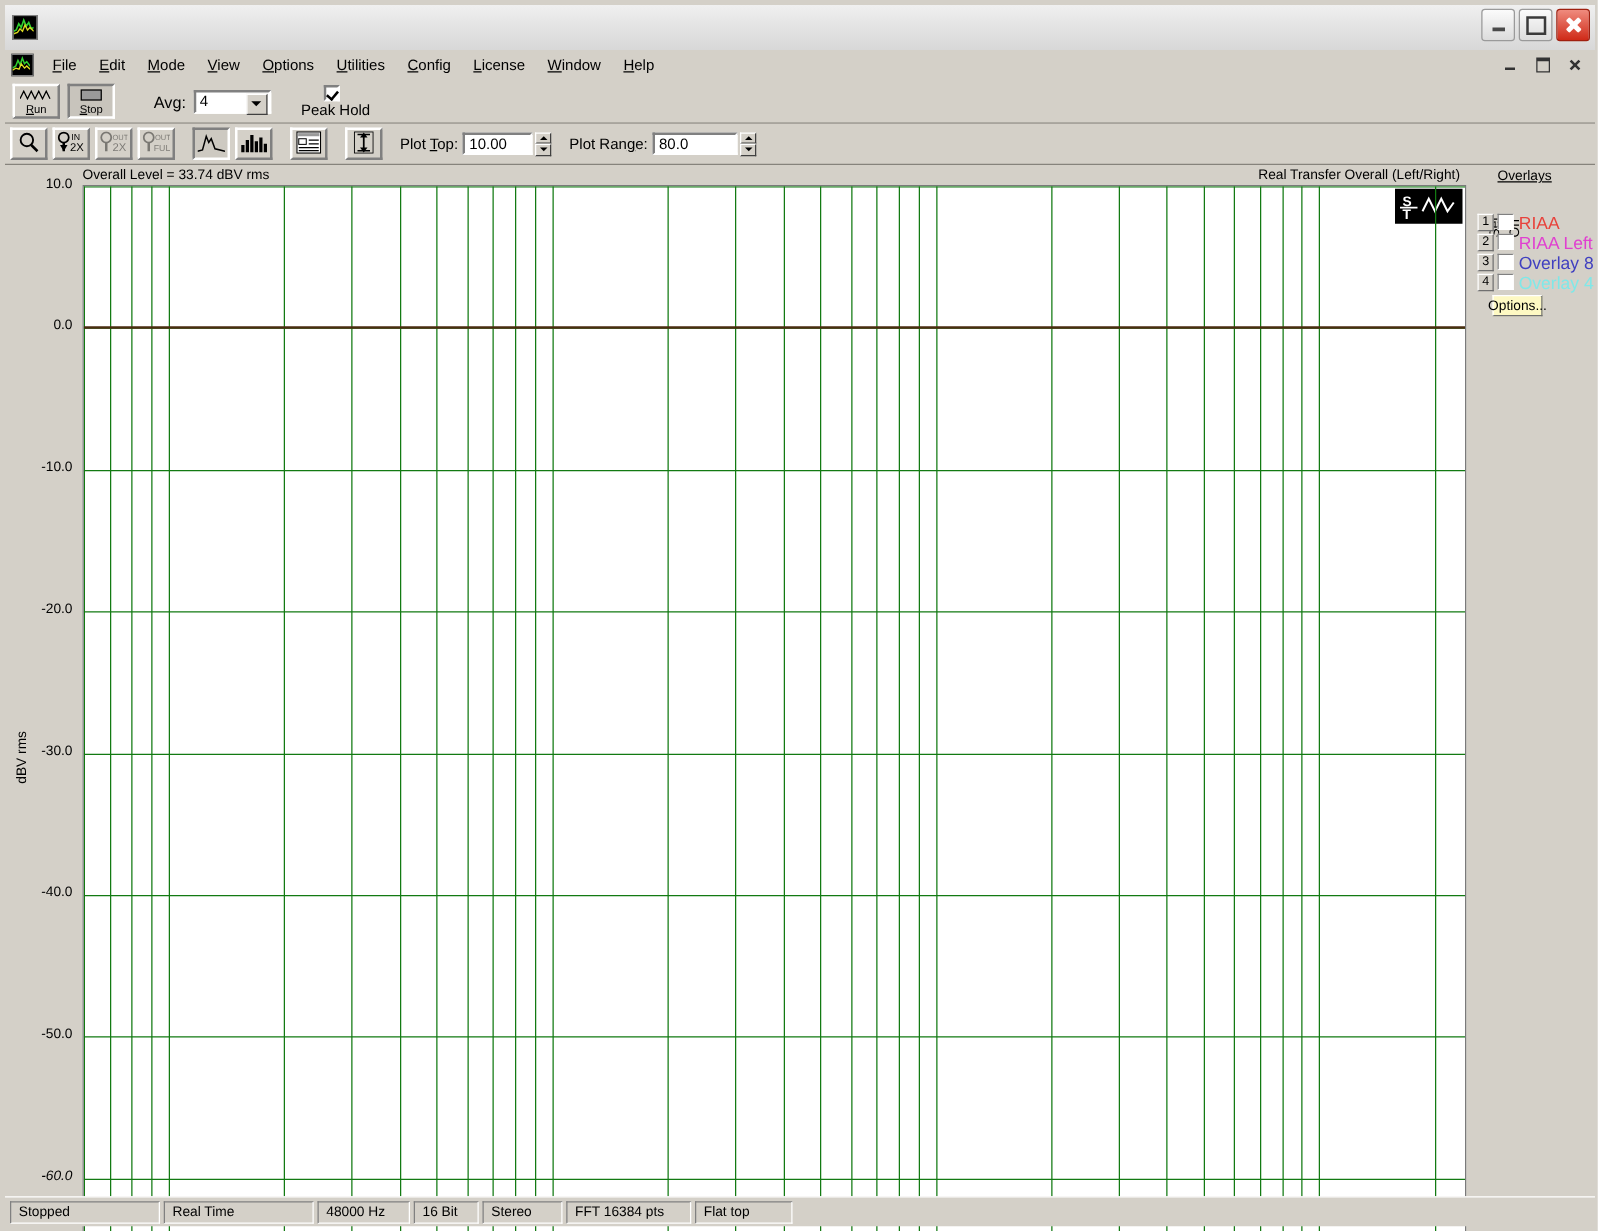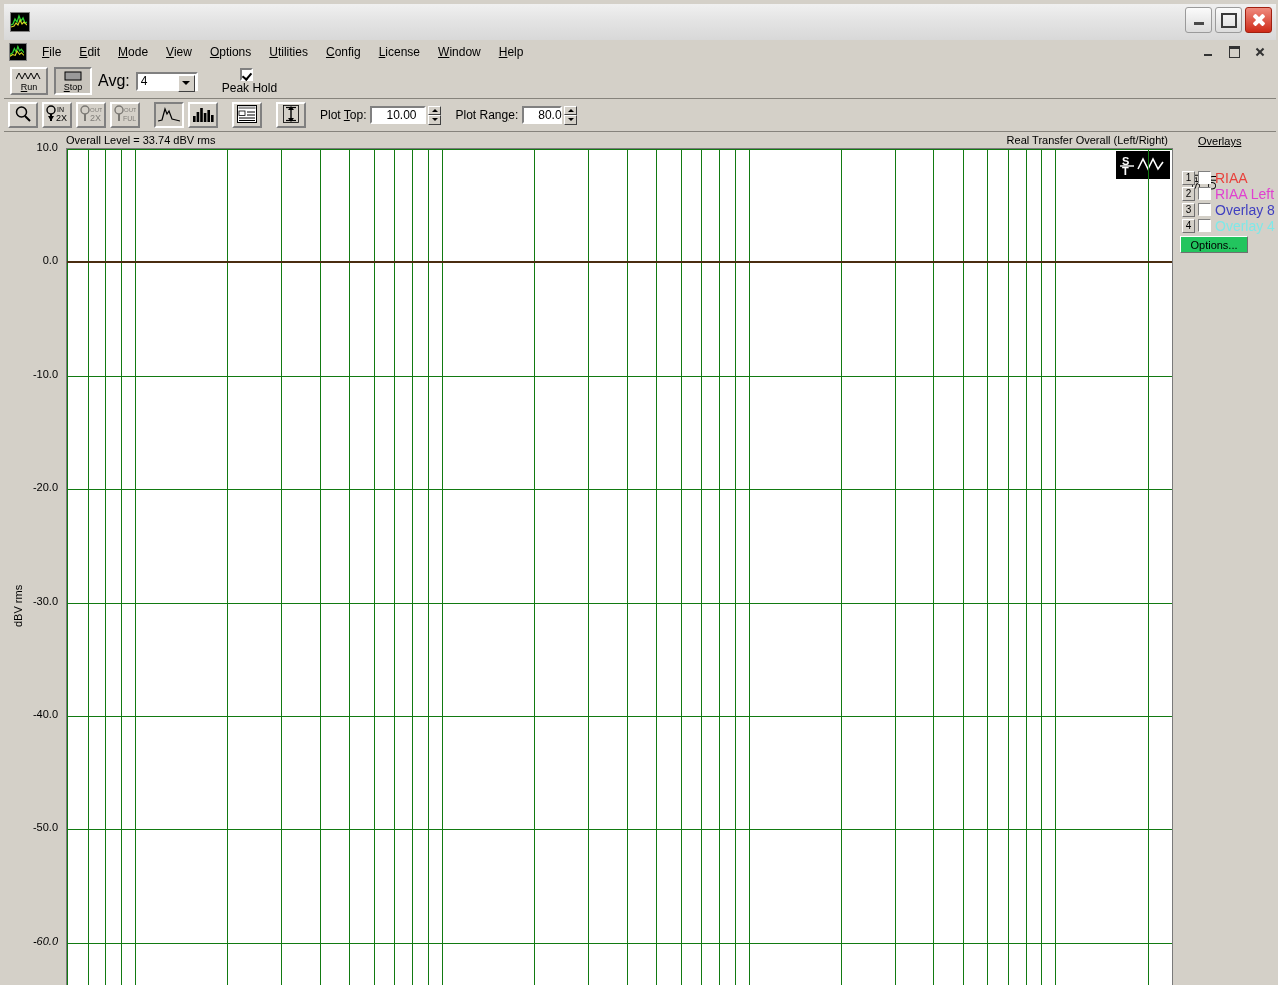--- a/index.html
+++ b/index.html
@@ -80,21 +80,21 @@
     font-size:9px;line-height:9px;color:#000;box-sizing:border-box;
   }
   .tbtn.pressed{
     border-top:2px solid #808080;border-left:2px solid #808080;
     border-right:2px solid #fff;border-bottom:2px solid #fff;background:#c8c4bc;
   }
   .tbtn .glyph{height:11px;display:flex;align-items:center;justify-content:center;}
   .tbtn .lbl{margin-top:1px;}
   .tbtn .lbl u{text-decoration:underline;}
 
-  .avg-label{margin-left:6px;font-size:16px;}
+  .avg-label{margin-left:31px;font-size:13px;}
   .combo{
     margin-left:6px;width:62px;height:19px;background:#fff;
     border-top:2px solid #808080;border-left:2px solid #808080;
     border-right:2px solid #fff;border-bottom:2px solid #fff;
     box-sizing:border-box;position:relative;display:flex;align-items:center;
     font-size:12px;padding-left:3px;
   }
   .combo .arrow-btn{
     position:absolute;right:1px;top:1px;width:15px;height:15px;background:#d4d0c8;
     border-top:1px solid #fff;border-left:1px solid #fff;
@@ -132,21 +132,21 @@
     border-top:2px solid #808080;border-left:2px solid #808080;
     border-right:2px solid #fff;border-bottom:2px solid #fff;background:#cdc9c1;
   }
   .ibtn.dis svg{opacity:.42;}
   .fld-label{margin-left:14px;font-size:12px;}
   .fld-label u{text-decoration:underline;}
   .txtbox{
     margin-left:4px;height:18px;background:#fff;
     border-top:2px solid #808080;border-left:2px solid #808080;
     border-right:2px solid #fff;border-bottom:2px solid #fff;
-    box-sizing:border-box;display:flex;align-items:center;padding-left:14px;font-size:12px;
+    box-sizing:border-box;display:flex;align-items:center;padding-left:3px;font-size:12px;
   }
   .spin{
     margin-left:2px;width:13px;height:19px;display:flex;flex-direction:column;
   }
   .spin div{
     flex:1;background:#d4d0c8;
     border-top:1px solid #fff;border-left:1px solid #fff;
     border-right:1px solid #404040;border-bottom:1px solid #404040;
     display:flex;align-items:center;justify-content:center;box-sizing:border-box;
   }
@@ -193,21 +193,21 @@
     border-right:1px solid #707070;border-bottom:1px solid #707070;
     display:flex;align-items:center;justify-content:center;box-sizing:border-box;
   }
   .ov-chk{
     width:13px;height:13px;margin-left:3px;background:#fff;
     border-top:1px solid #808080;border-left:1px solid #808080;
     border-right:1px solid #fff;border-bottom:1px solid #fff;box-sizing:border-box;
   }
   .ov-name{margin-left:4px;font-size:14px;white-space:nowrap;}
   .ov-opt{
-    position:absolute;left:4px;top:104px;width:68px;height:17px;background:#22c55e;
+    position:absolute;left:18px;top:104px;width:40px;height:17px;background:#fef9c3;
     border-top:1px solid #fff;border-left:1px solid #fff;
     border-right:1px solid #707070;border-bottom:1px solid #707070;
     display:flex;align-items:center;justify-content:center;font-size:11px;box-sizing:border-box;
   }
 
   
   .statusbar{
     position:absolute;left:2px;bottom:2px;width:1272px;height:24px;
     background:#d4d0c8;display:flex;align-items:center;padding:0 4px;box-sizing:border-box;
     border-top:1px solid #fff;
@@ -403,21 +403,21 @@
     <div class="spin">
       <div>
           <i class="tri-up-s"></i>
         </div>
       <div>
           <i class="tri-dn-s"></i>
         </div>
     </div>
 
     <div class="fld-label">Plot Ran<u>g</u>e:</div>
-    <div class="txtbox" style="width:40px">
+    <div class="txtbox" style="width:68px">
       <span>80.0</span>
     </div>
     <div class="spin">
       <div>
           <i class="tri-up-s"></i>
         </div>
       <div>
           <i class="tri-dn-s"></i>
         </div>
     </div>
@@ -517,14 +517,23 @@
           <div class="ov-row" style="top: 86px;">
             <div class="ov-num">4</div>
             <div class="ov-chk"></div>
             <div class="ov-name" style="color: rgb(127, 232, 232);">Overlay 4</div>
           </div>
         </div>
       <div class="ov-opt">Options...</div>
     </div>
   </div>
 
+  <div class="statusbar" id="statusbar">
+      <div class="scell" style="width: 120px;">Stopped</div>
+      <div class="scell" style="width: 120px;">Real Time</div>
+      <div class="scell" style="width: 74px;">48000 Hz</div>
+      <div class="scell" style="width: 52px;">16 Bit</div>
+      <div class="scell" style="width: 64px;">Stereo</div>
+      <div class="scell" style="width: 100px;">FFT 16384 pts</div>
+      <div class="scell" style="width: 78px;">Flat top</div>
+    </div>
 
 </div>
 
 </body></html>

